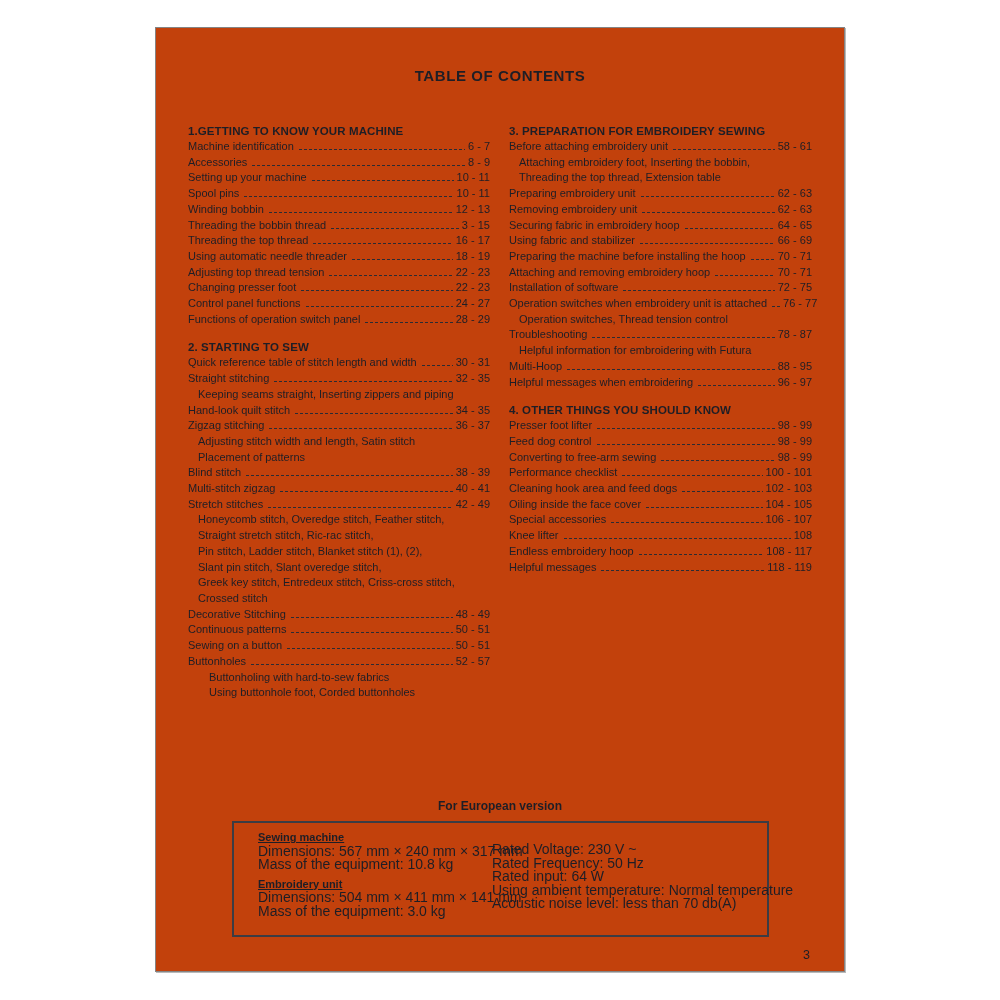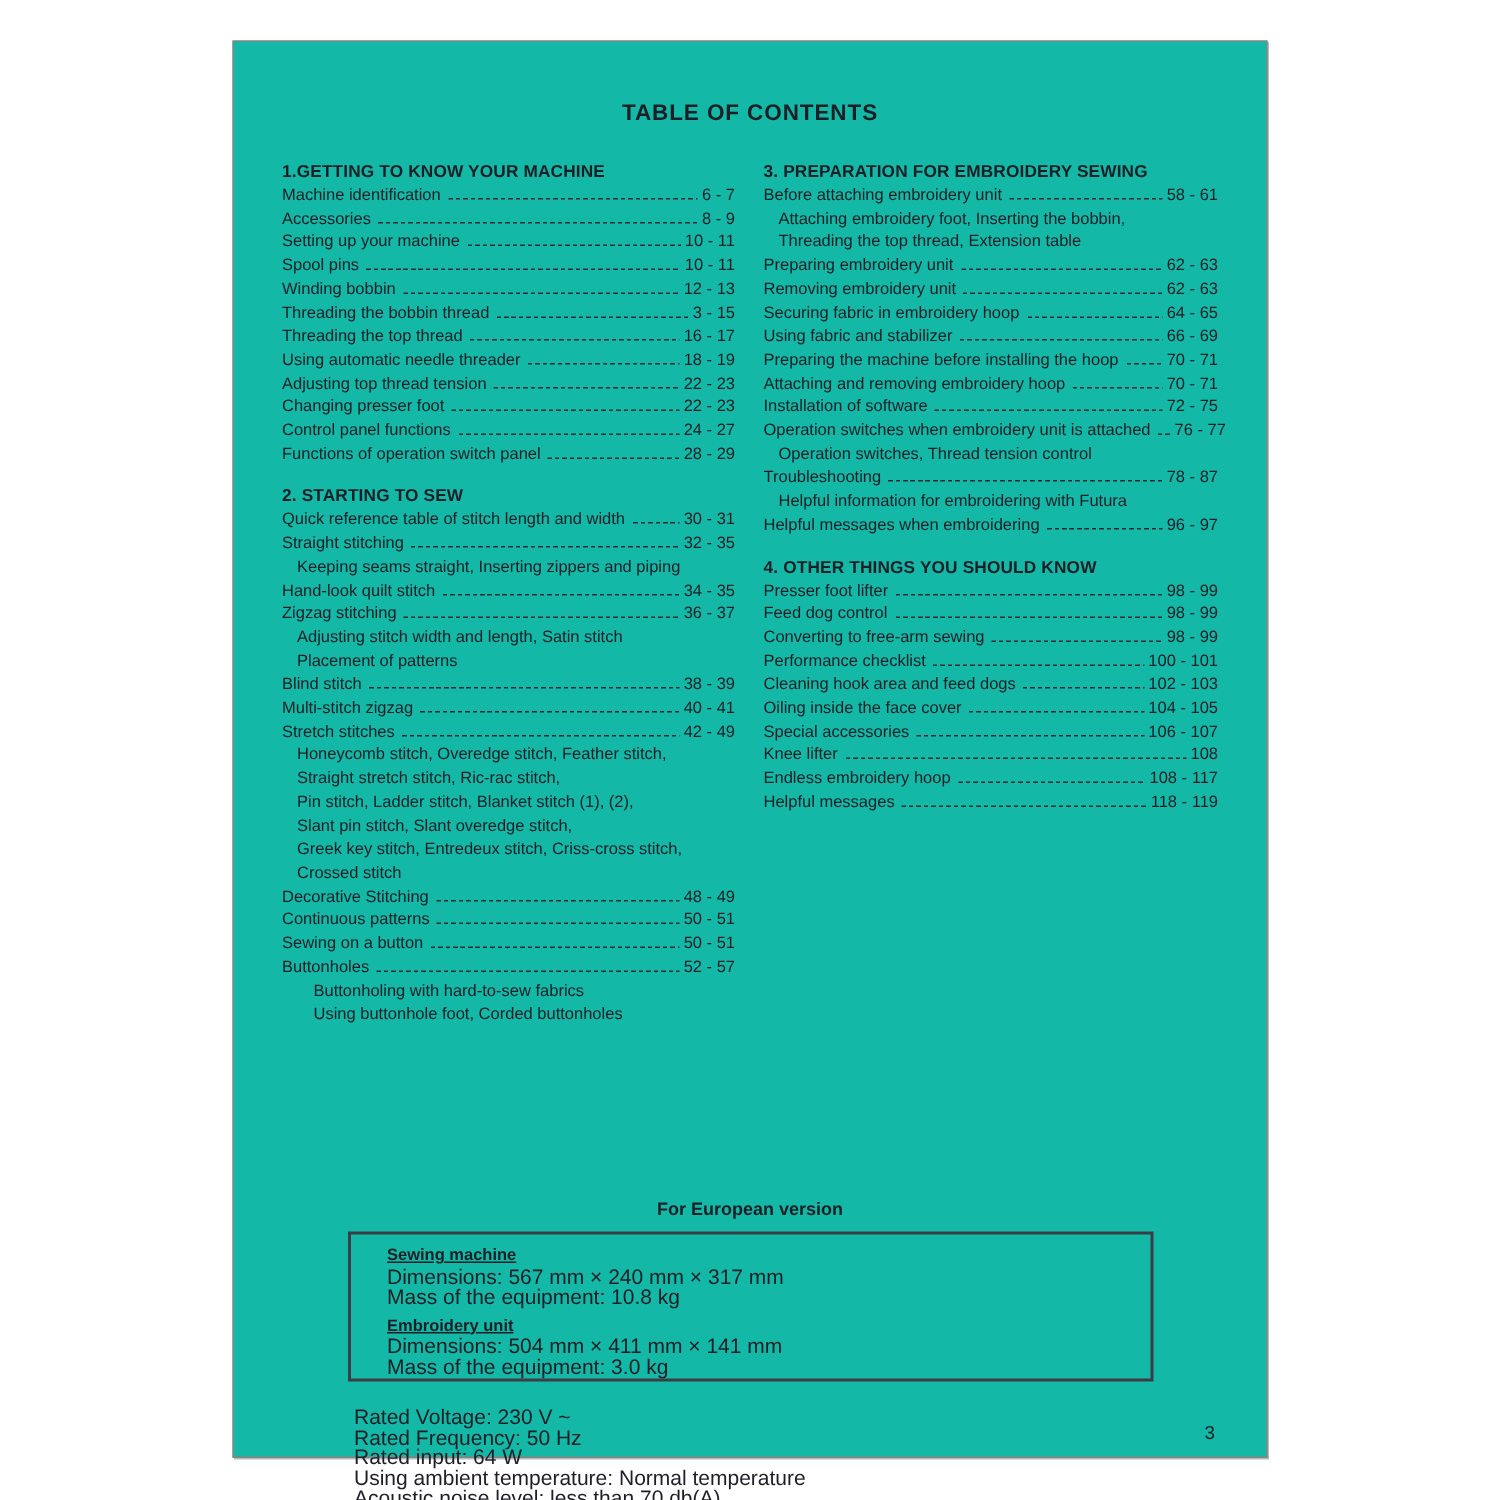--- a/index.html
+++ b/index.html
@@ -7,34 +7,34 @@
     width: 1000px; height: 1000px;
     background: #ffffff;
     font-family: "Liberation Sans", sans-serif;
     color: #1e1e26;
   }
   .page {
     position: absolute;
     left: 155px; top: 27px;
     width: 690px; height: 945px;
     border: 1px solid #848484;
-    background: #14b8a6;
+    background: #c2410c;
     box-sizing: border-box;
     box-shadow: 1px 1px 0 #b9b9b9;
   }
   .doc-title {
     margin: 39px 0 0 0;
     text-align: center;
     font-size: 15px;
     font-weight: bold;
     letter-spacing: 0.6px;
   }
   .columns {
     display: flex;
-    margin-top: 25px;
+    margin-top: 41px;
     padding: 0 32px;
     gap: 19px;
   }
   .col { width: 303px; }
   .sec-block { margin: 0; }
   .sec-block + .sec-block { margin-top: 14px; }
   .sec-heading {
     margin: 0 0 2px 0;
     font-size: 11.5px;
     font-weight: bold;
@@ -63,25 +63,24 @@
     position: absolute;
     left: 0; top: 771px;
     width: 100%;
     text-align: center;
     font-size: 12px;
     font-weight: bold;
   }
   .spec-box {
     position: absolute;
     left: 76px; top: 793px;
-    width: 537px; height: 100px;
+    width: 537px; height: 116px;
     border: 2px solid #3c3c44;
     box-sizing: border-box;
     display: flex;
-    flex-direction: column;
   }
   .spec-left {
     width: 256px;
     padding: 8px 0 0 24px;
     box-sizing: border-box;
   }
   .spec-right {
     flex: 1;
     padding: 20px 4px 0 2px;
     box-sizing: border-box;
@@ -321,20 +320,25 @@
           <div class="row sub sub1">
             <span class="lbl">Operation switches, Thread tension control</span>
           </div>
           <div class="row">
             <span class="lbl">Troubleshooting</span>
             <span class="leader"></span>
             <span class="pg">78 - 87</span>
           </div>
           <div class="row sub sub1">
             <span class="lbl">Helpful information for embroidering with Futura</span>
+          </div>
+          <div class="row">
+            <span class="lbl">Multi-Hoop</span>
+            <span class="leader"></span>
+            <span class="pg">88 - 95</span>
           </div>
           <div class="row">
             <span class="lbl">Helpful messages when embroidering</span>
             <span class="leader"></span>
             <span class="pg">96 - 97</span>
           </div>
         </div>
         <div class="sec-block">
           <h2 class="sec-heading">4. OTHER THINGS YOU SHOULD KNOW</h2>
           <div class="row">

